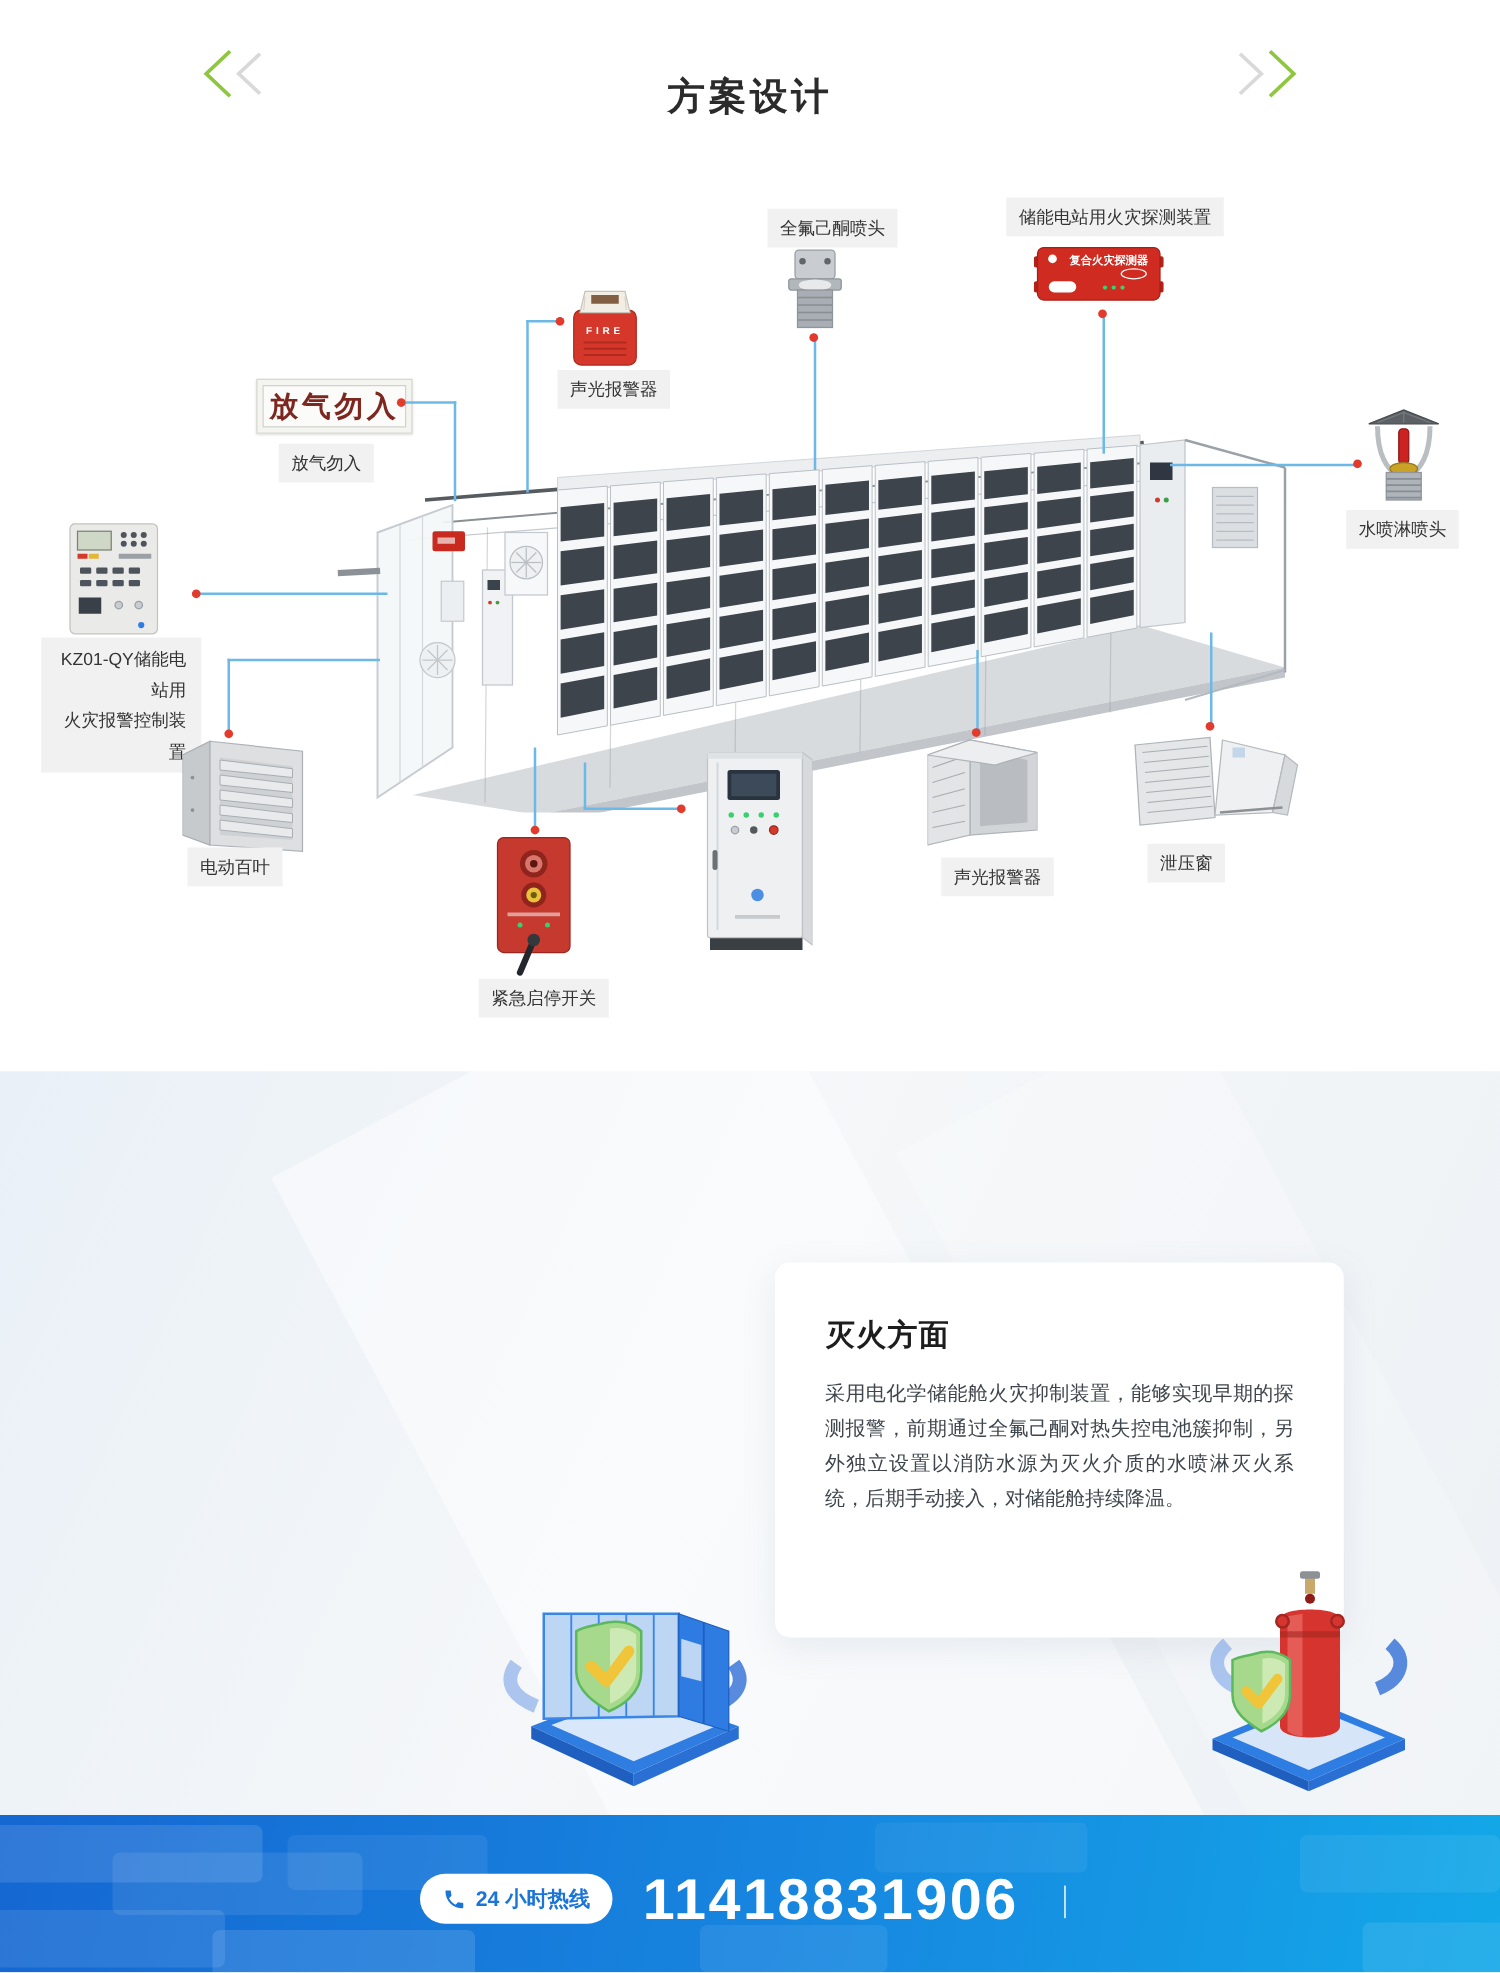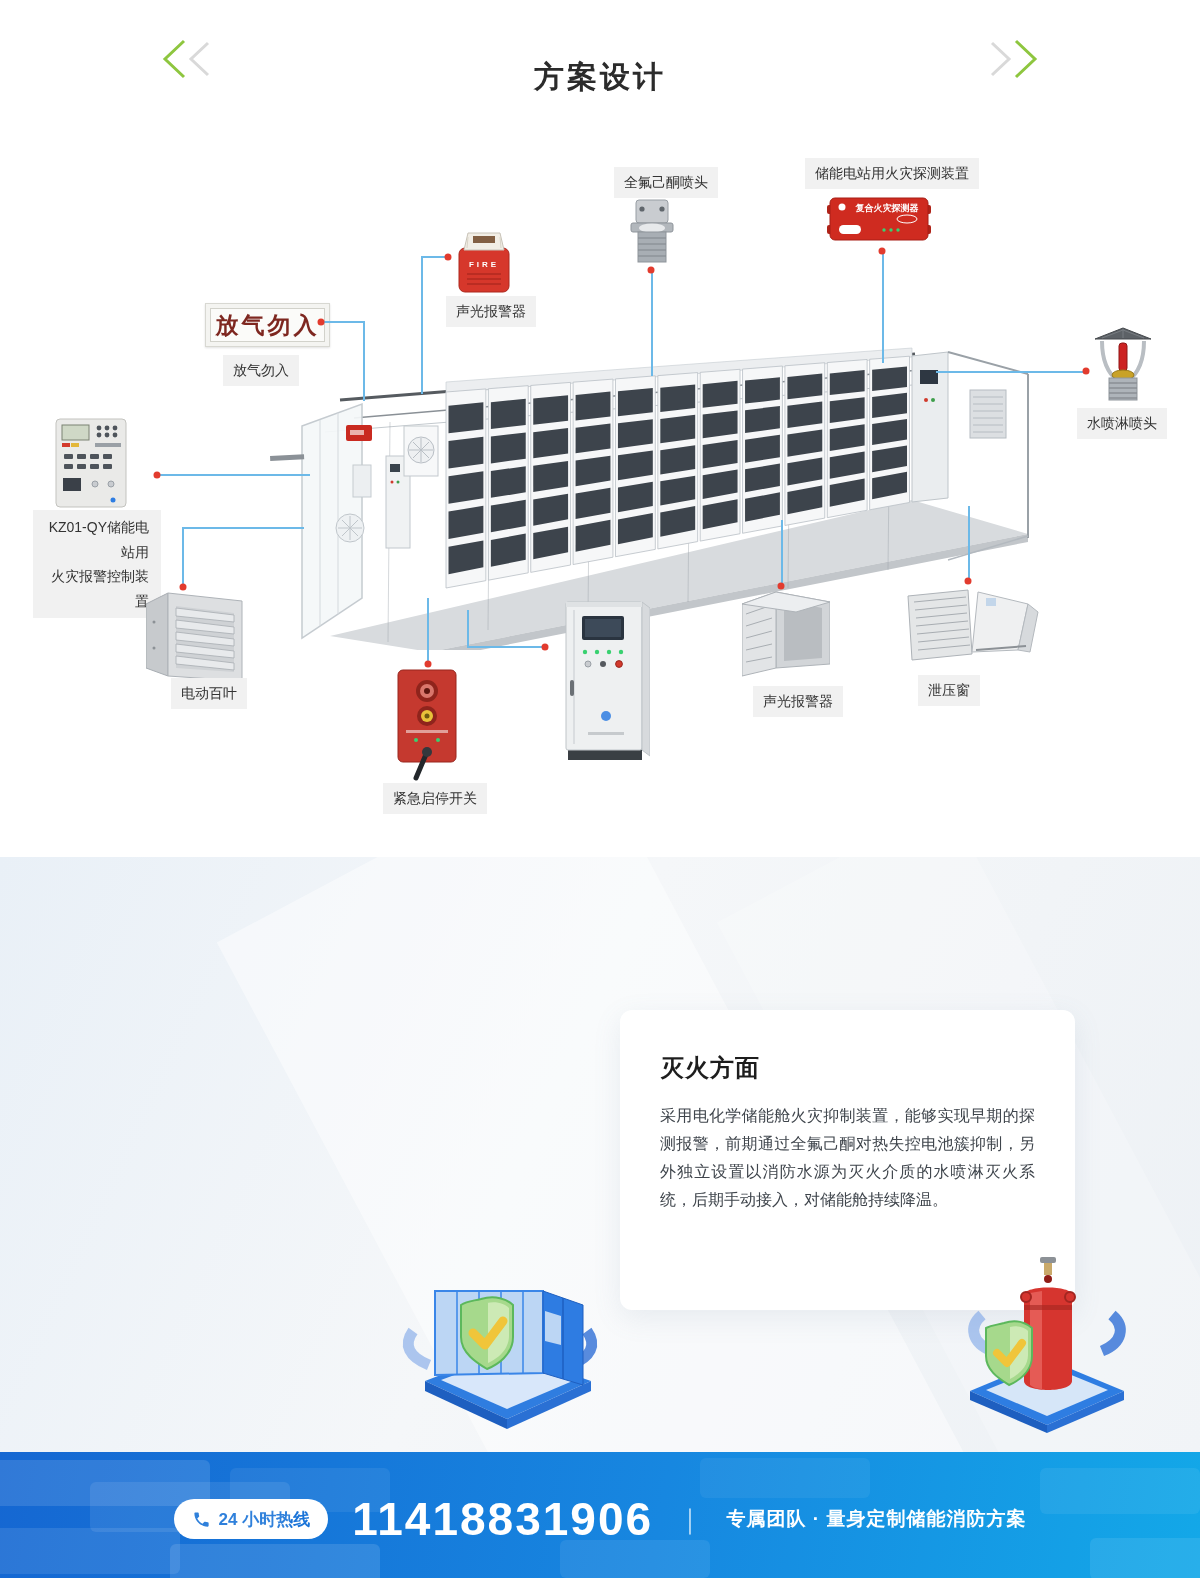--- a/index.html
+++ b/index.html
@@ -325,21 +325,21 @@
           <polygon points="30,20 88,27 88,34 30,28"></polygon>
           <polygon points="30,32 88,39 88,46 30,40"></polygon>
           <polygon points="30,44 88,51 88,58 30,52"></polygon>
           <polygon points="30,56 88,63 88,70 30,64"></polygon>
           <polygon points="30,68 88,75 88,82 30,76"></polygon>
         </g>
         <circle cx="8" cy="34" r="1.5" fill="#8c9196"></circle>
           <circle cx="8" cy="60" r="1.5" fill="#8c9196"></circle>
       </svg>
     </div>
-    <div class="lab" style="left:150px;top:578px;margin-left:21px;">电动百叶</div>
+    <div class="lab" style="left:150px;top:578px;">电动百叶</div>
 
     <div class="dev" style="left:394px;top:568px;">
       <svg width="66" height="116" viewBox="0 0 66 116">
         <rect x="4" y="2" width="58" height="92" rx="5" fill="#c5392f" stroke="#99271f"></rect>
         <circle cx="33" cy="23" r="11" fill="#8f241c"></circle>
         <circle cx="33" cy="23" r="7" fill="#d9766c"></circle>
           <circle cx="33" cy="23" r="3" fill="#5c150f"></circle>
         <circle cx="33" cy="48" r="10" fill="#8f241c"></circle>
         <circle cx="33" cy="48" r="6" fill="#e8c23a"></circle>
           <circle cx="33" cy="48" r="2.5" fill="#6e5a10"></circle>
@@ -526,21 +526,20 @@
   <div id="footer">
     <div class="f-row">
       <button class="pill">
         <svg width="19" height="19" viewBox="0 0 24 24">
           <path fill="#1b74d8" d="M6.62 10.79c1.44 2.83 3.76 5.14 6.59 6.59l2.2-2.2c.27-.27.67-.36 1.02-.24 1.12.37 2.33.57 3.57.57.55 0 1 .45 1 1V20c0 .55-.45 1-1 1-9.39 0-17-7.61-17-17 0-.55.45-1 1-1h3.5c.55 0 1 .45 1 1 0 1.25.2 2.45.57 3.57.11.35.03.74-.25 1.02l-2.2 2.2z"></path>
         </svg>
         <span>24 小时热线</span>
       </button>
       <div class="phone">11418831906</div>
       <div class="fdiv">｜</div>
-      <div class="tagline">专属团队 · 量身定制储能消防方案</div>
     </div>
   <div class="fstep" style="left: -50px; top: 8px; width: 260px; height: 46px; opacity: 0.12;"></div>
       <div class="fstep" style="left: 90px; top: 30px; width: 200px; height: 50px; opacity: 0.09;"></div>
       <div class="fstep" style="left: -10px; top: 76px; width: 190px; height: 46px; opacity: 0.1;"></div>
       <div class="fstep" style="left: 170px; top: 92px; width: 210px; height: 40px; opacity: 0.12;"></div>
       <div class="fstep" style="left: 230px; top: 16px; width: 160px; height: 44px; opacity: 0.07;"></div>
       <div class="fstep" style="left: 560px; top: 88px; width: 150px; height: 38px; opacity: 0.08;"></div>
       <div class="fstep" style="left: 700px; top: 6px; width: 170px; height: 40px; opacity: 0.06;"></div>
       <div class="fstep" style="left: 1040px; top: 16px; width: 160px; height: 46px; opacity: 0.07;"></div>
       <div class="fstep" style="left: 1090px; top: 86px; width: 180px; height: 42px; opacity: 0.09;"></div>

